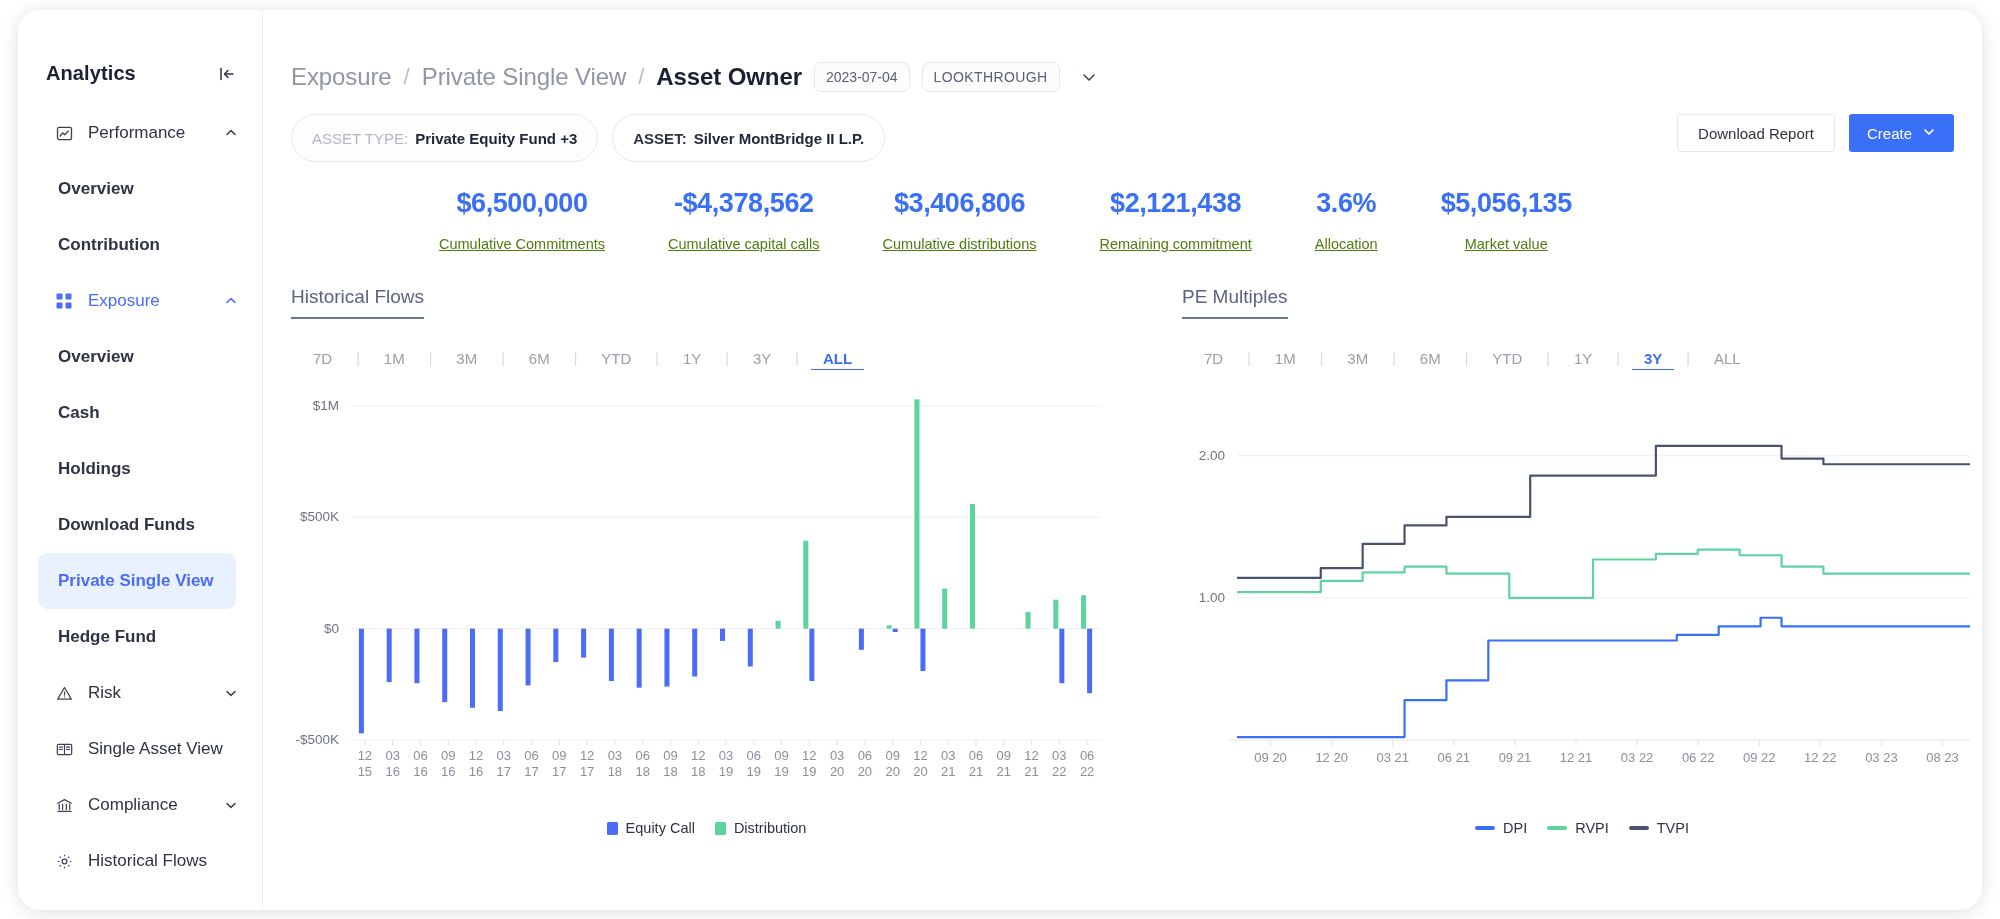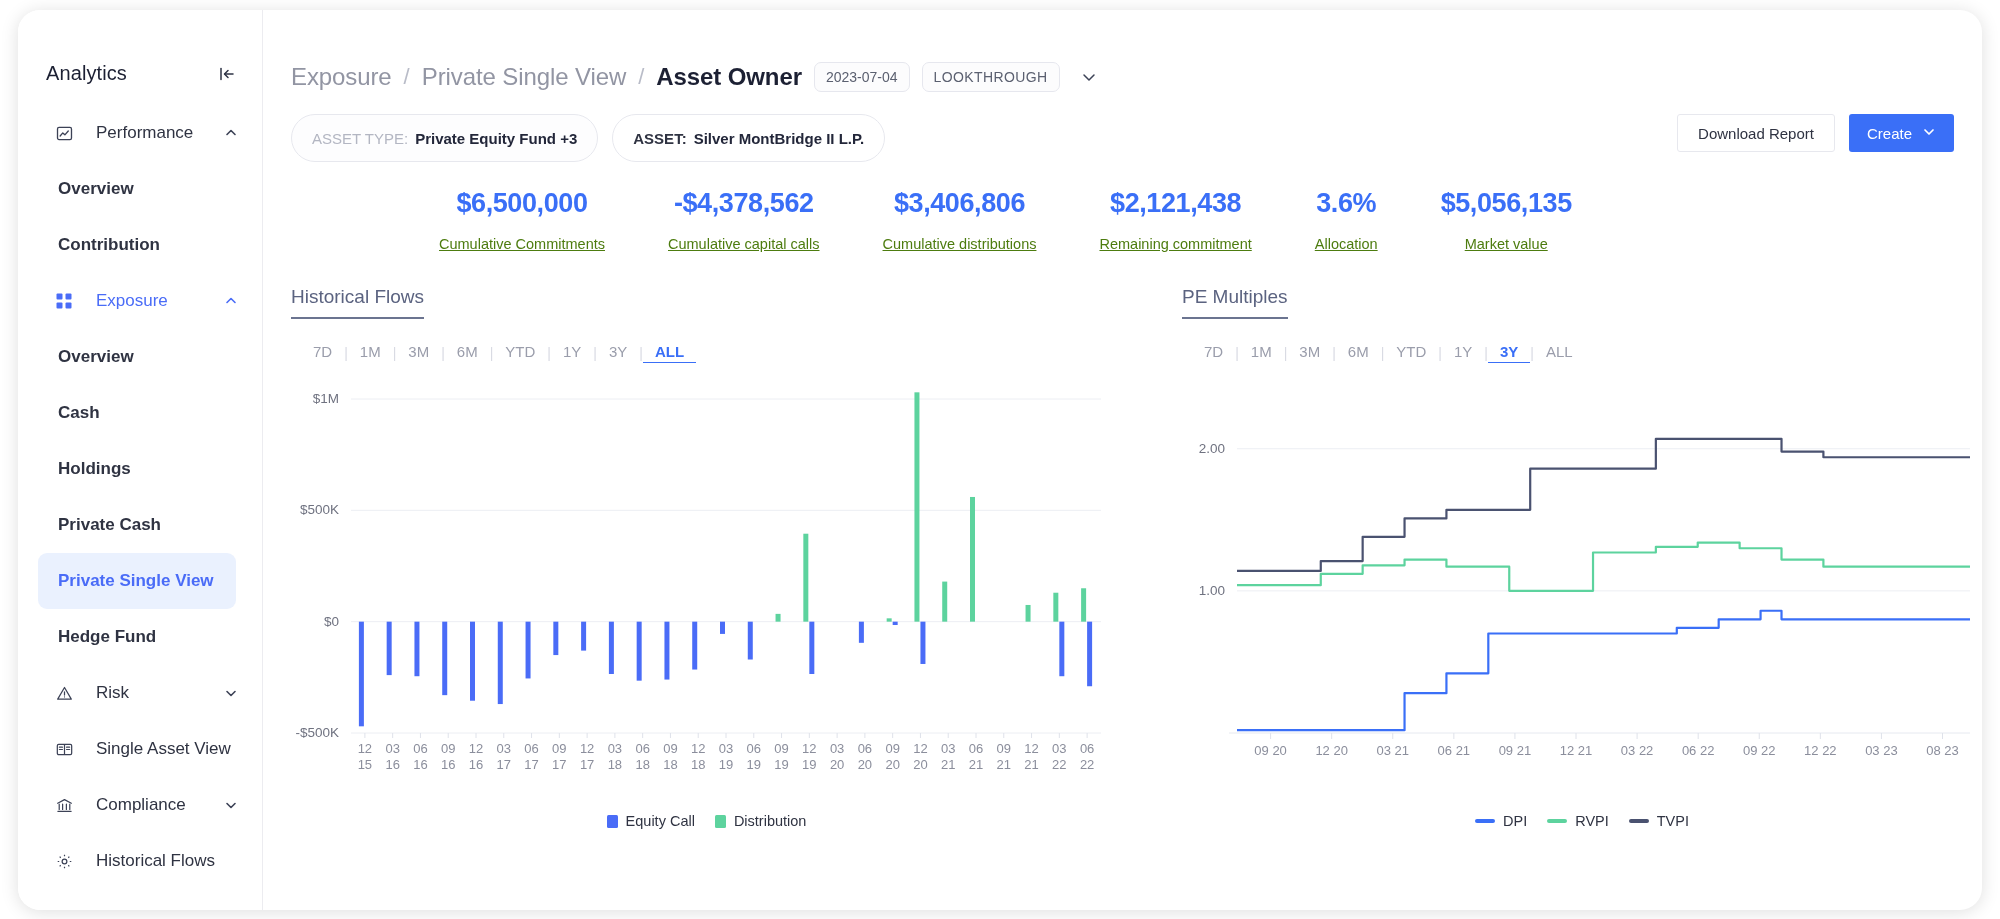--- a/index.html
+++ b/index.html
@@ -28,31 +28,31 @@
     background: #ffffff;
     border-right: 1px solid #ececf0;
     padding: 0 0 0 0;
     position: relative;
   }
   .sidebar-head {
     display: flex; align-items: center; justify-content: space-between;
     padding: 52px 26px 0 28px;
   }
   .sidebar-title {
-    font-size: 20px; font-weight: normal; color: #1c2033; letter-spacing: .1px;
+    font-size: 20px; font-weight: bold; color: #1c2033; letter-spacing: .1px;
   }
   .collapse-icon {
     color: #2e3345; display: flex; align-items: center; cursor: pointer;
   }
   .nav { margin-top: 20px; }
   .nav-group {
     display: flex; align-items: center;
     height: 56px;
     padding: 0 24px 0 36px;
-    gap: 22px;
+    gap: 14px;
     cursor: pointer;
   }
   .nav-group .gicon { width: 20px; height: 20px; flex: 0 0 20px; display:flex; align-items:center; justify-content:center; color:#3c4256; }
   .nav-group .glabel { font-size: 17px; color: #2f3342; flex: 1; }
   .nav-group .chev { color: #3c4256; display: flex; align-items: center; }
   .nav-group.active .glabel { color: #4a6cf7; }
   .nav-group.active .gicon { color: #4a6cf7; }
   .nav-group.active .chev { color: #4a6cf7; }
 
   .nav-item {
@@ -162,21 +162,21 @@
   .panel-right { width: 860px; padding-left: 60px; }
 
   .panel-title {
     display: inline-block;
     font-size: 19px;
     color: #5b6380;
     padding-bottom: 9px;
     border-bottom: 2px solid #6b7490;
     cursor: pointer;
   }
-  .ranges { display: flex; align-items: center; margin-top: 24px; gap: 0; padding-left: 10px; }
+  .ranges { display: flex; margin-top: 31px; gap: 12px; padding-left: 10px; }
   .range {
     font-size: 15px; color: #9a9dab; padding: 0 12px; cursor: pointer;
     border-bottom: 1.5px solid transparent; padding-bottom: 2px;
   }
   .range.active { color: #3a6ff7; font-weight: bold; border-bottom-color: #3a6ff7; }
   .range-sep { color: #d9dbe3; font-size: 14px; }
 
   .plot { position: relative; margin-top: 20px; }
   .plot svg { display: block; }
   .legend {
@@ -238,21 +238,21 @@
         <span class="glabel">Exposure</span>
         <span class="chev">
           <svg width="14" height="14" viewBox="0 0 14 14" fill="none" stroke="currentColor" stroke-width="1.6" stroke-linecap="round" stroke-linejoin="round">
               <path d="M3 8.5 7 4.5l4 4"></path>
             </svg>
         </span>
       </div>
       <div class="nav-item">Overview</div>
       <div class="nav-item">Cash</div>
       <div class="nav-item">Holdings</div>
-      <div class="nav-item">Private Cash</div>
+      <div class="nav-item">Download Funds</div>
       <div class="nav-item selected">Private Single View</div>
       <div class="nav-item">Hedge Fund</div>
 
       <div class="nav-group">
         <span class="gicon">
           <svg width="17" height="17" viewBox="0 0 18 18" fill="none" stroke="currentColor" stroke-width="1.3" stroke-linejoin="round">
             <path d="M9 2.6 16.2 15H1.8L9 2.6Z"></path>
               <path d="M9 7.2v3.4" stroke-linecap="round"></path>
               <circle cx="9" cy="12.6" r=".6" fill="currentColor" stroke="none"></circle>
           </svg>

